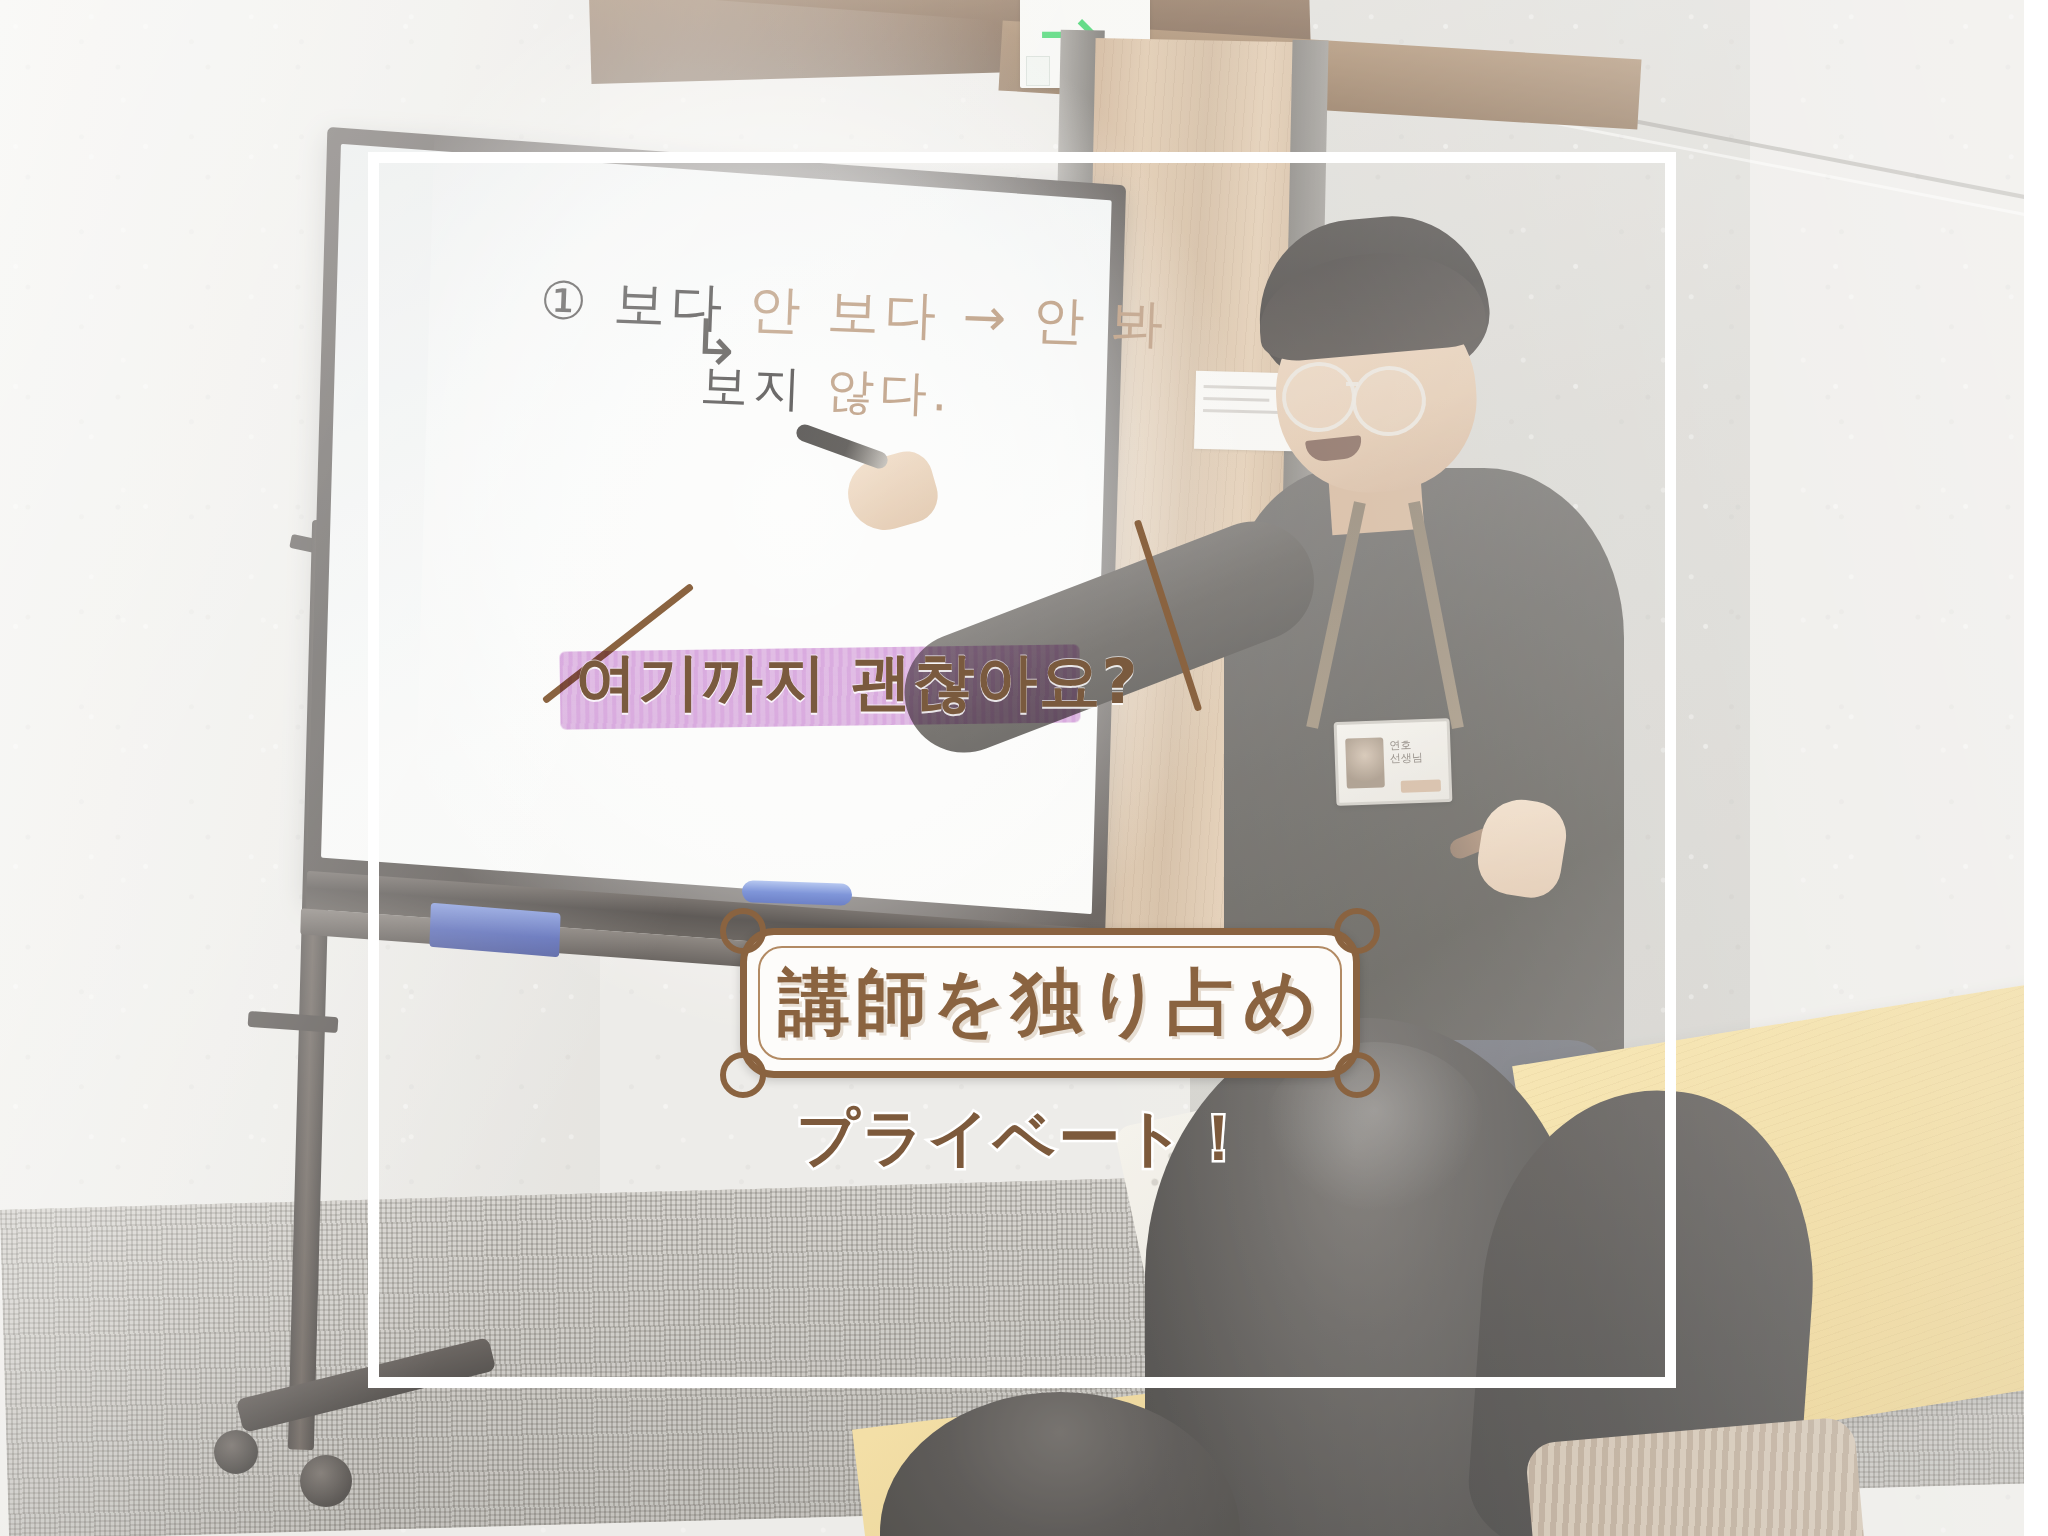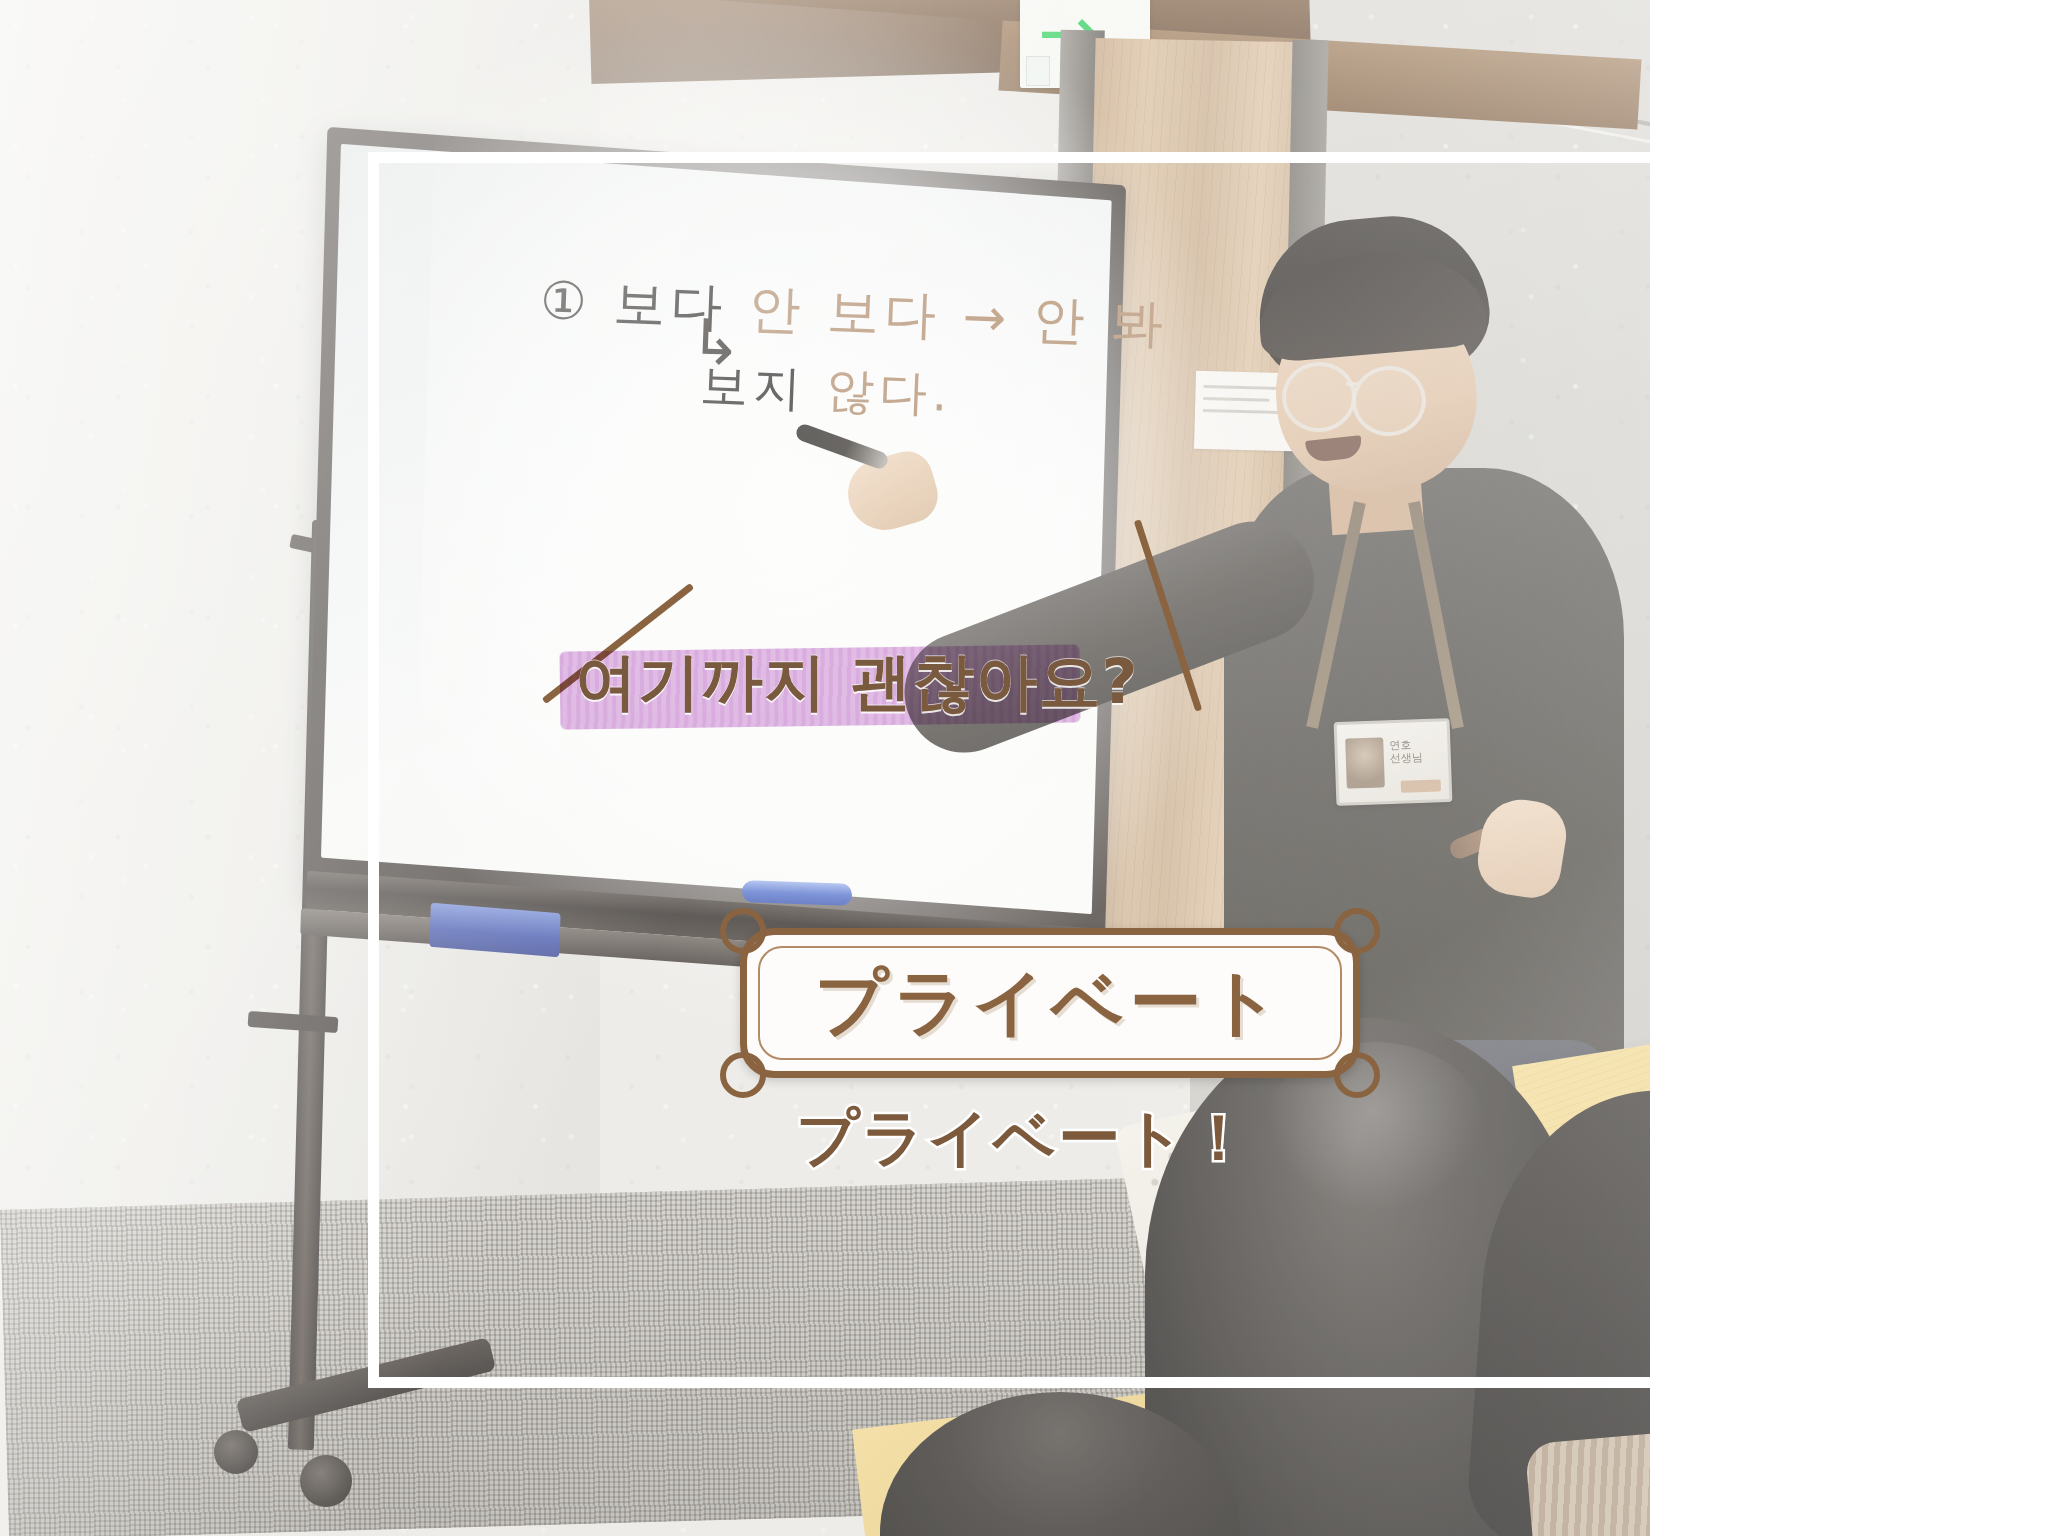--- a/index.html
+++ b/index.html
@@ -1,20 +1,20 @@
 <!DOCTYPE html>
 <html><head>
 <meta charset="utf-8">
 <style>
   html,body{margin:0;padding:0;background:#fff;}
   body{font-family:"Liberation Sans","DejaVu Sans",sans-serif;}
 
   #stage{
     position:relative;
-    width:1650px;height:1536px;
+    width:2024px;height:1536px;
     overflow:hidden;
     background:#e9e7e4;
   }
 
   
   .photo{position:absolute;inset:0;overflow:hidden;}
 
   
   .wall-left{
     position:absolute;left:0;top:0;width:600px;height:1300px;
@@ -596,20 +596,20 @@
   <div class="kr-text">여기까지 괜찮아요?</div>
 
   <div class="badge-wrap">
     <div class="badge-plate">
       <div class="badge-inner"></div>
     </div>
     <div class="badge-dot bd-tl"></div>
     <div class="badge-dot bd-tr"></div>
     <div class="badge-dot bd-bl"></div>
     <div class="badge-dot bd-br"></div>
-    <div class="badge-text">プライベート</div>
+    <div class="badge-text">講師を独り占め</div>
   </div>
 
   <div class="jp-body">
     <div class="jp-line jp-line1">プライベート！</div>
   </div>
 
 </div>
 
 </body></html>

